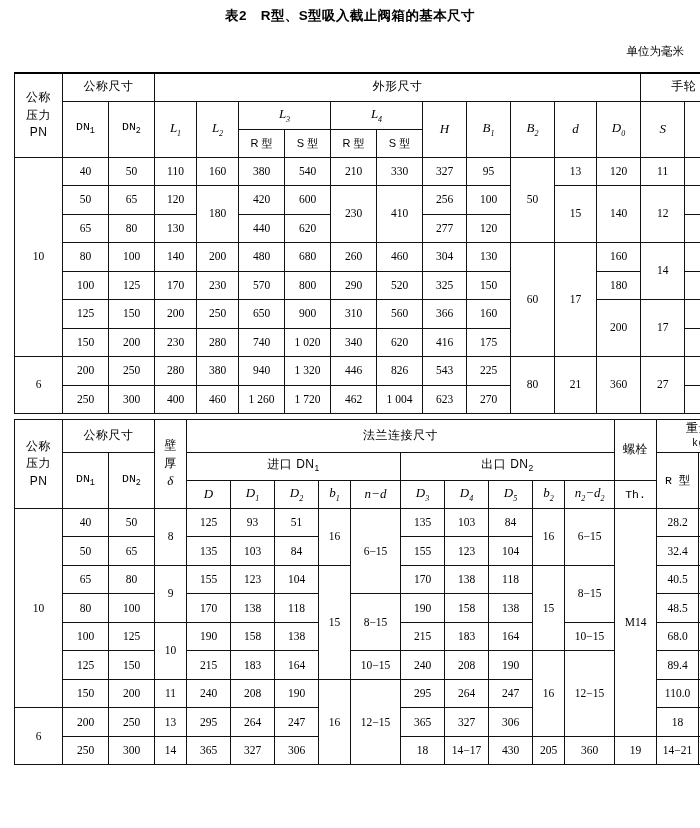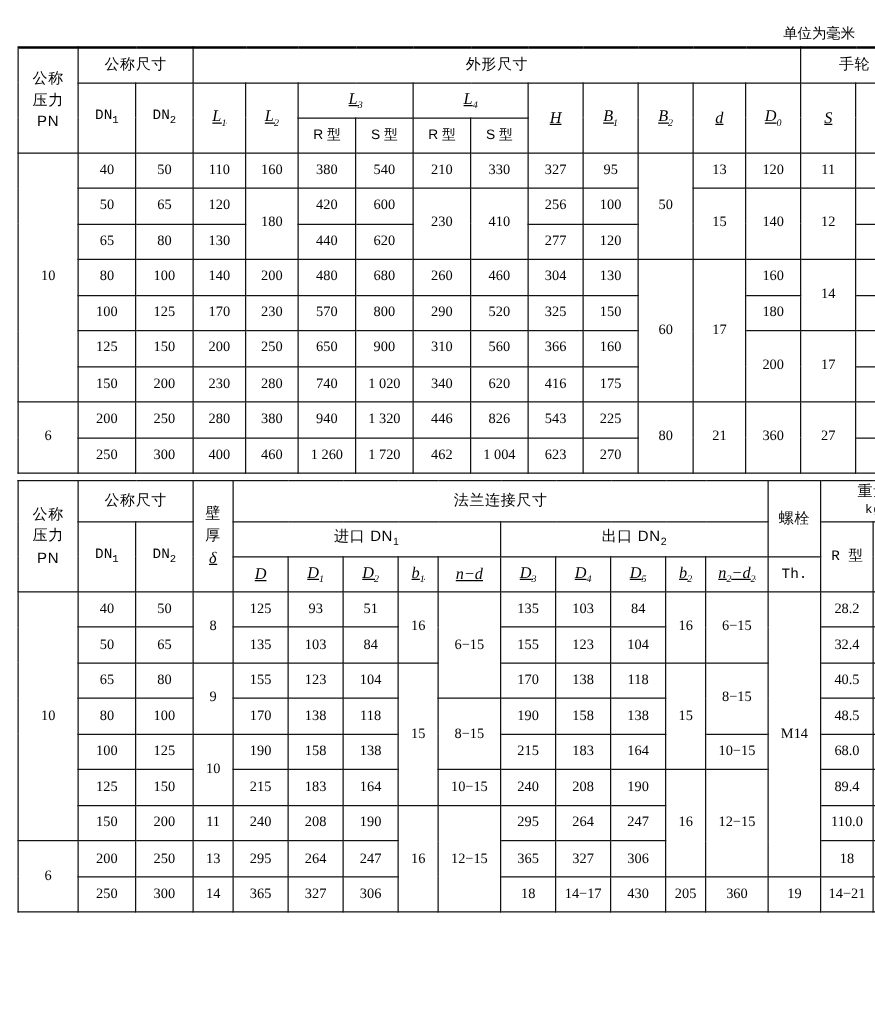--- a/index.html
+++ b/index.html
@@ -29,21 +29,21 @@
     letter-spacing: 0.4px;
     padding-top: 7px;
     padding-bottom: 0;
     font-family: "Liberation Sans", "DejaVu Sans", sans-serif;
   }
   .unit-note {
     text-align: right;
     font-size: 11.5px;
     padding-right: 2px;
     margin-top: 19px;
-    margin-bottom: 3px;
+    margin-bottom: 13px;
     font-family: "Liberation Sans", "DejaVu Sans", sans-serif;
   }
   table.grid {
     border-collapse: collapse;
     width: 672px;
     table-layout: fixed;
     font-size: 11px;
   }
   table.grid td, table.grid th {
     border: 1px solid #111;
@@ -62,21 +62,20 @@
   }
   .hdr-cn {
     font-family: "Liberation Sans", "DejaVu Sans", sans-serif;
     font-size: 12px;
     letter-spacing: 0.5px;
   }
   .hdr-ital {
     font-family: "Liberation Serif", "DejaVu Serif", serif;
     font-style: italic;
     font-size: 13px;
-    text-decoration: underline;
   }
   .hdr-ital sub {
     font-size: 8px;
     font-style: italic;
   }
   .hdr-sub {
     font-size: 8.5px;
   }
   .stack {
     display: flex;
@@ -94,20 +93,21 @@
   .tiny-cn {
     font-family: "Liberation Sans", "DejaVu Sans", sans-serif;
     font-size: 11px;
   }
 </style>
 </head>
 <body>
 
 <div class="page">
 
+  <div class="doc-title">表2　R型、S型吸入截止阀箱的基本尺寸</div>
 
   <div class="unit-note">单位为毫米</div>
 
   <table class="grid outer-top">
     <colgroup>
       <col style="width:48px">
         <col style="width:46px">
         <col style="width:46px">
       <col style="width:42px">
         <col style="width:42px">

